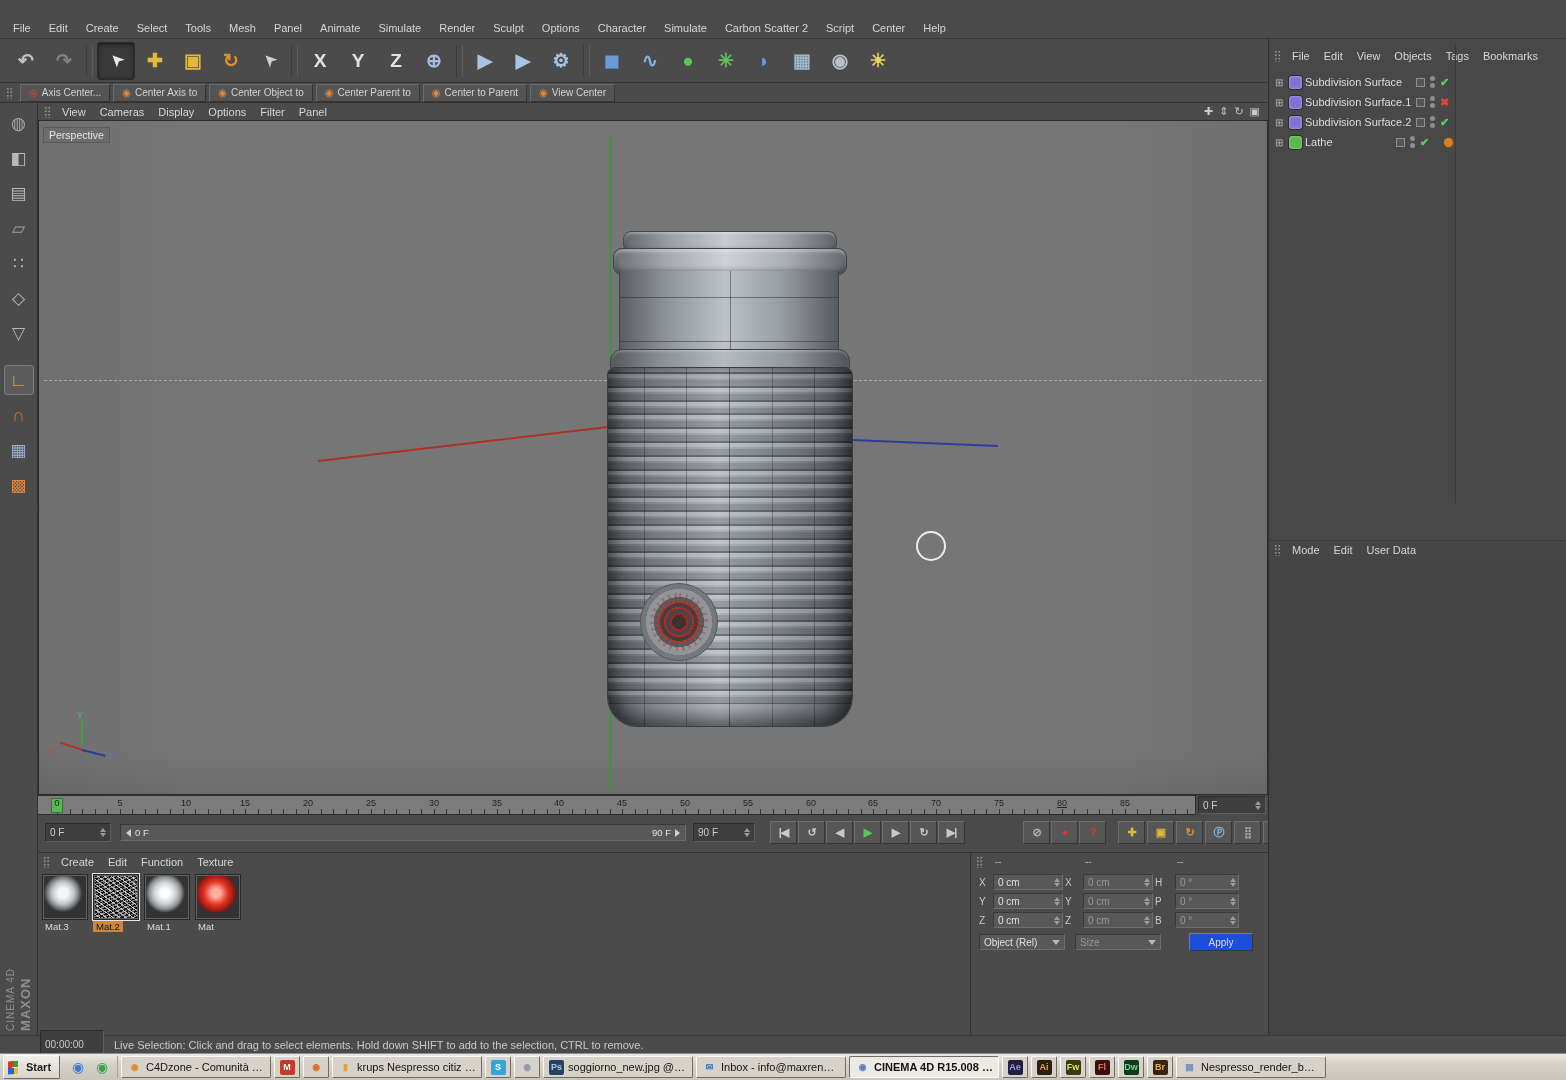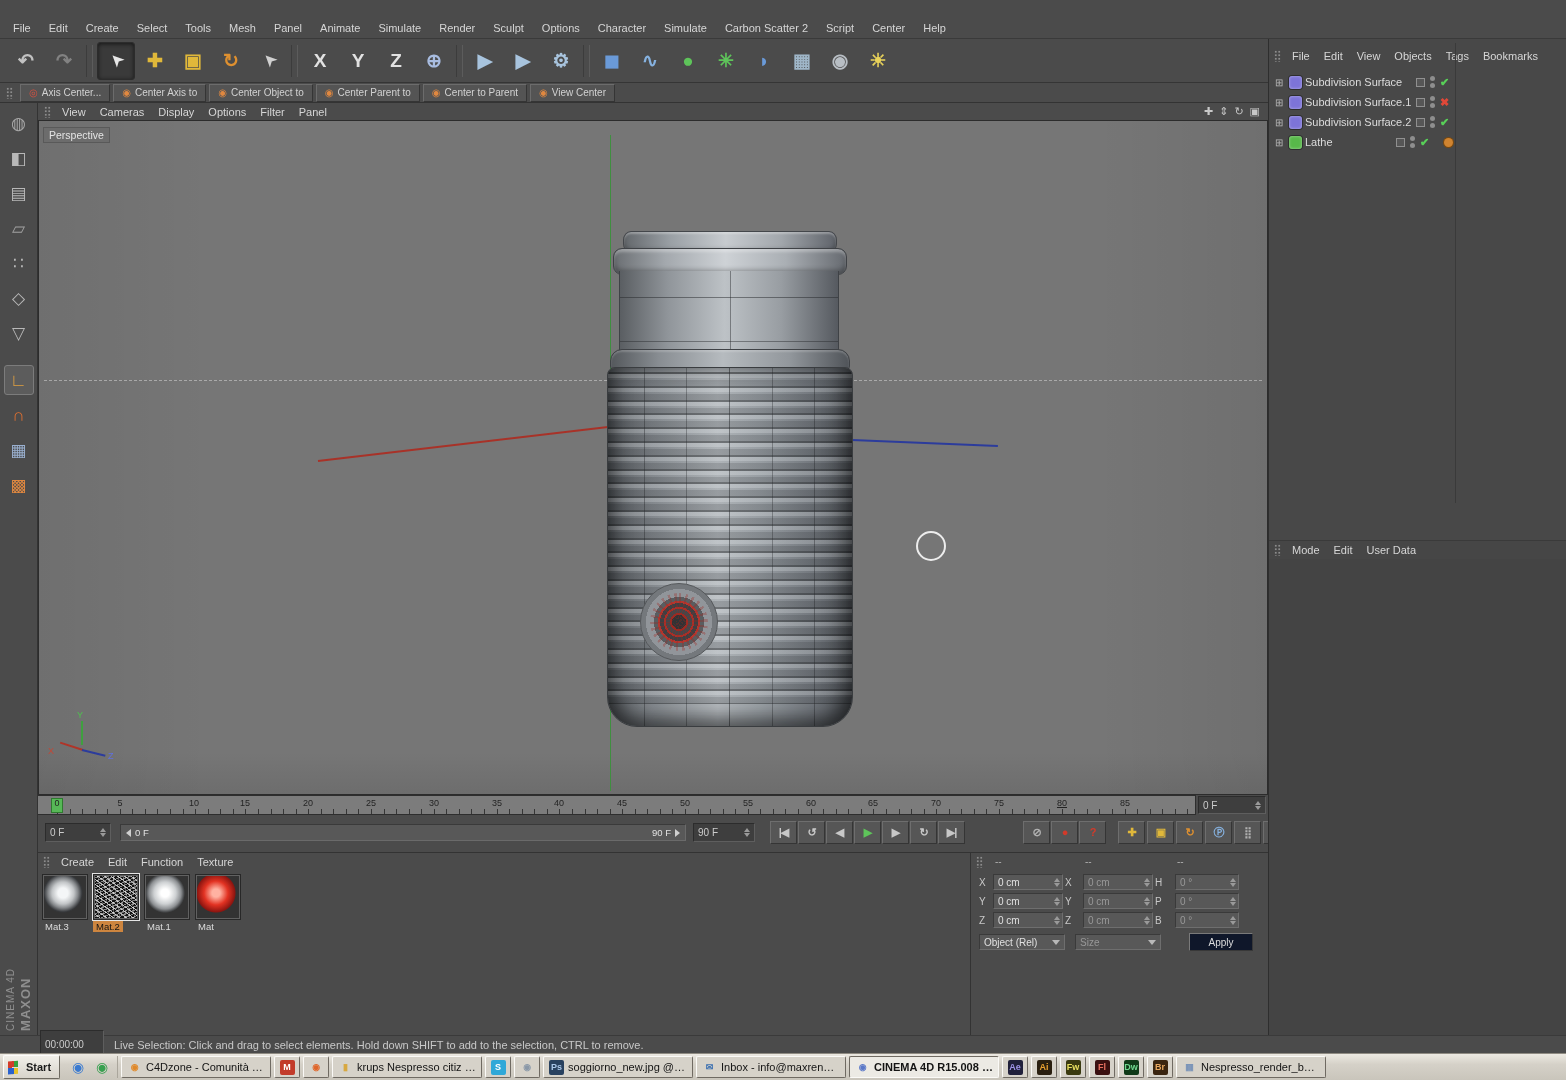--- a/index.html
+++ b/index.html
@@ -162,21 +162,21 @@
   .cfield{height:16px;display:flex;align-items:center;justify-content:space-between;background:#585858;
     border:1px solid;border-color:#3a3a3a #6e6e6e #6e6e6e #3a3a3a;padding:0 2px 0 4px;font-size:10px;color:#e0e0e0;box-sizing:border-box;}
   .cfield.dim .cval{color:#989898;}
   #coord-bottom{position:relative;height:30px;}
   .dropdown{position:absolute;top:6px;width:86px;height:16px;box-sizing:border-box;background:#585858;border:1px solid;
     border-color:#3a3a3a #6e6e6e #6e6e6e #3a3a3a;display:flex;align-items:center;justify-content:space-between;
     padding:0 4px;font-size:10px;color:#e0e0e0;}
   .dropdown.dim span{color:#989898;}
   #mode-dd{left:8px;} #size-dd{left:104px;}
   .tri-d{width:0;height:0;border-left:4px solid transparent;border-right:4px solid transparent;border-top:5px solid #b8b8b8;}
-  #apply-btn{position:absolute;left:218px;top:5px;width:64px;height:18px;background:#0f172a;border:1px solid;
+  #apply-btn{position:absolute;left:218px;top:5px;width:64px;height:18px;background:#1d4ed8;border:1px solid;
     border-color:#7a7a7a #383838 #383838 #7a7a7a;display:flex;align-items:center;justify-content:center;font-size:10px;color:#ddd;box-sizing:border-box;}
   
   #rightpanel{position:absolute;left:1268px;top:39px;width:298px;height:996px;box-sizing:border-box;background:#484848;border-left:1px solid #2e2e2e;}
   #om{position:absolute;left:0;top:0;width:100%;height:501px;}
   #om .panel-menubar{padding-top:8px;}
   #om-rows{padding:8px 0 0 6px;position:relative;}
   .om-row{height:20px;display:flex;align-items:center;gap:3px;width:178px;}
   .om-expand{font-size:10px;color:#b8b8b8;width:11px;}
   .om-icon{width:13px;height:13px;border-radius:3px;background:var(--icon,#888);
     box-shadow:inset 0 0 3px rgba(255,255,255,.45),0 0 0 1px rgba(0,0,0,.35);flex:0 0 auto;}
@@ -448,21 +448,21 @@
       </div>
     </div>
   </div>
 
   <div id="ruler" data-name="timeline-ruler">
     <div id="ruler-marker" data-name="current-frame-marker"></div>
     <div id="ruler-labels">
 
     <span class="ruler-label" data-name="ruler-frame-label" style="left: 19px;">0</span>
         <span class="ruler-label" data-name="ruler-frame-label" style="left: 82px;">5</span>
-        <span class="ruler-label" data-name="ruler-frame-label" style="left: 156px;">10</span>
+        <span class="ruler-label" data-name="ruler-frame-label" style="left: 148px;">10</span>
         <span class="ruler-label" data-name="ruler-frame-label" style="left: 207px;">15</span>
         <span class="ruler-label" data-name="ruler-frame-label" style="left: 270px;">20</span>
         <span class="ruler-label" data-name="ruler-frame-label" style="left: 333px;">25</span>
         <span class="ruler-label" data-name="ruler-frame-label" style="left: 396px;">30</span>
         <span class="ruler-label" data-name="ruler-frame-label" style="left: 459px;">35</span>
         <span class="ruler-label" data-name="ruler-frame-label" style="left: 521px;">40</span>
         <span class="ruler-label" data-name="ruler-frame-label" style="left: 584px;">45</span>
         <span class="ruler-label" data-name="ruler-frame-label" style="left: 647px;">50</span>
         <span class="ruler-label" data-name="ruler-frame-label" style="left: 710px;">55</span>
         <span class="ruler-label" data-name="ruler-frame-label" style="left: 773px;">60</span>

